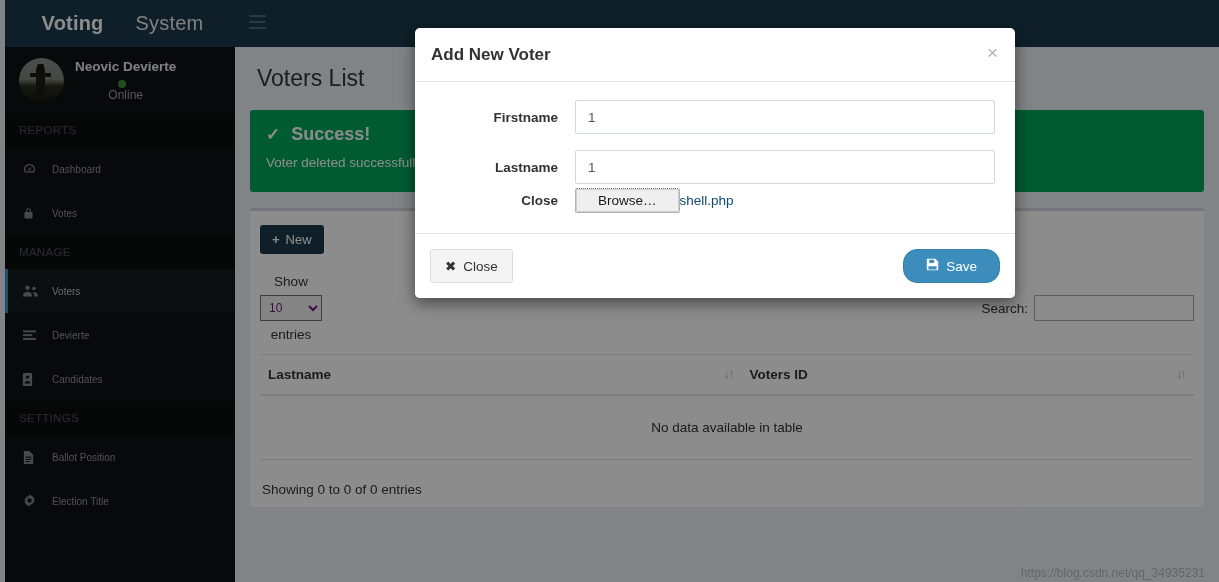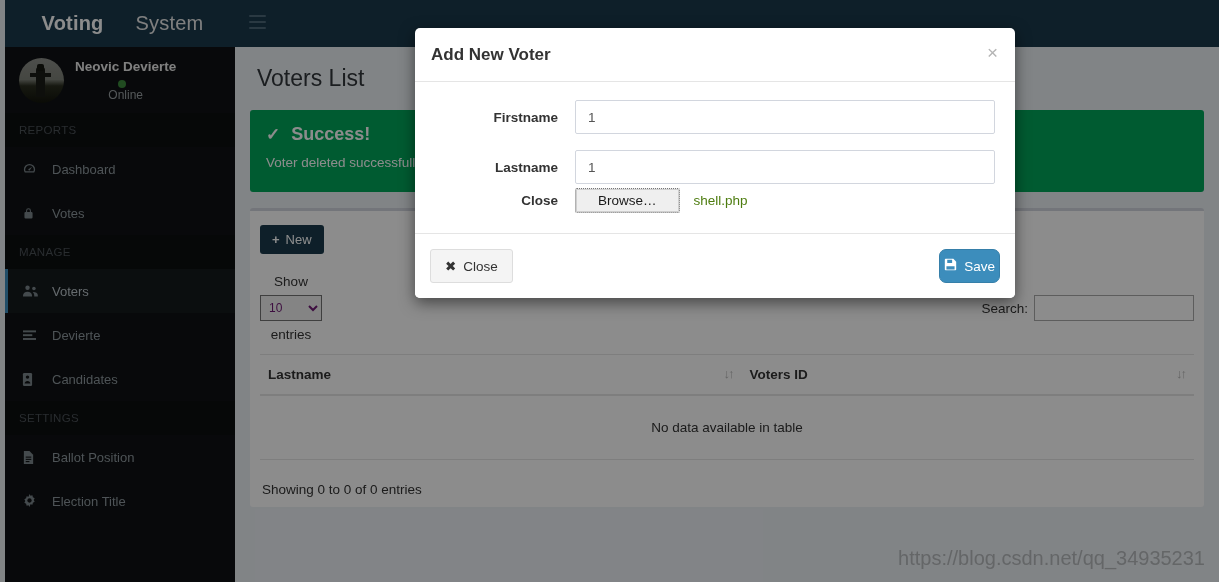--- a/index.html
+++ b/index.html
@@ -60,21 +60,21 @@
   .navheader {
     color: #4b5257; font-size: 11.5px;
     padding: 11px 0 11px 14px;
     background: #0c0f10;
     letter-spacing: .3px;
   }
   .navitem {
     display: flex; align-items: center;
     height: 44px;
     padding-left: 14px;
-    color: #8e989e; font-size: 13px;
+    color: #8e989e; font-size: 10px;
     border-left: 3px solid transparent;
   }
   .navitem.active {
     background: #151a1d;
     border-left-color: #3c8dbc;
     color: #b9c2c7;
   }
   .navitem .ico {
     width: 26px; flex: 0 0 26px;
     color: #7d878d; font-size: 14px;
@@ -172,22 +172,22 @@
     color: #b7b7b7; font-size: 13px; letter-spacing: -2px;
   }
   table.dt td.empty {
     text-align: center; font-size: 13.5px; color: #333;
     padding: 24px 8px;
     border-bottom: 1px solid #e6e6e6;
   }
   .dt-info { font-size: 13.5px; color: #333; margin-top: 22px; padding-left: 2px; }
 
   .watermark {
-    position: absolute; right: 14px; bottom: 12px;
-    color: #b6babc; font-size: 20px;
+    position: absolute; right: 14px; bottom: 2px;
+    color: #b6babc; font-size: 12px;
     font-family: "Liberation Sans", sans-serif;
   }
 
   
   .backdrop {
     position: absolute; left: 0; top: 0; width: 1219px; height: 582px;
     background: rgba(0,0,0,0.45);
   }
   .modal {
     position: absolute; left: 415px; top: 28px;
@@ -225,36 +225,36 @@
   .filearea { display: flex; align-items: center; }
   .browse-btn {
     border: 1px dotted #767676;
     background: #efefef;
     padding: 4px 22px;
     font-family: "Liberation Sans", sans-serif;
     font-size: 13.5px; color: #1a1a1a;
     border-radius: 2px;
     box-shadow: inset 0 0 0 1px #cfcfcf;
   }
-  .filename { margin-left: 14px; font-size: 13.5px; color: #4d7c0f; }
+  .filename { margin-left: 0; font-size: 13.5px; color: #0c4a6e; }
   .modal-footer {
     border-top: 1px solid #e5e5e5;
     padding: 15px;
     display: flex; justify-content: space-between; align-items: center;
     background: #fff;
   }
   .btn-close-modal {
     background: #f4f4f4; border: 1px solid #ddd;
     border-radius: 3px; padding: 8px 14px;
     font-size: 13.5px; color: #333;
     display: inline-flex; align-items: center; gap: 7px;
   }
   .btn-save {
     background: #3c8dbc; border: 1px solid #367fa9;
-    border-radius: 7px; padding: 8px 4px;
+    border-radius: 14px; padding: 8px 22px;
     font-size: 13.5px; color: #fff;
     display: inline-flex; align-items: center; gap: 7px;
   }
 </style>
 </head>
 <body>
 
 <div id="root">
 
   <aside class="sidebar">

